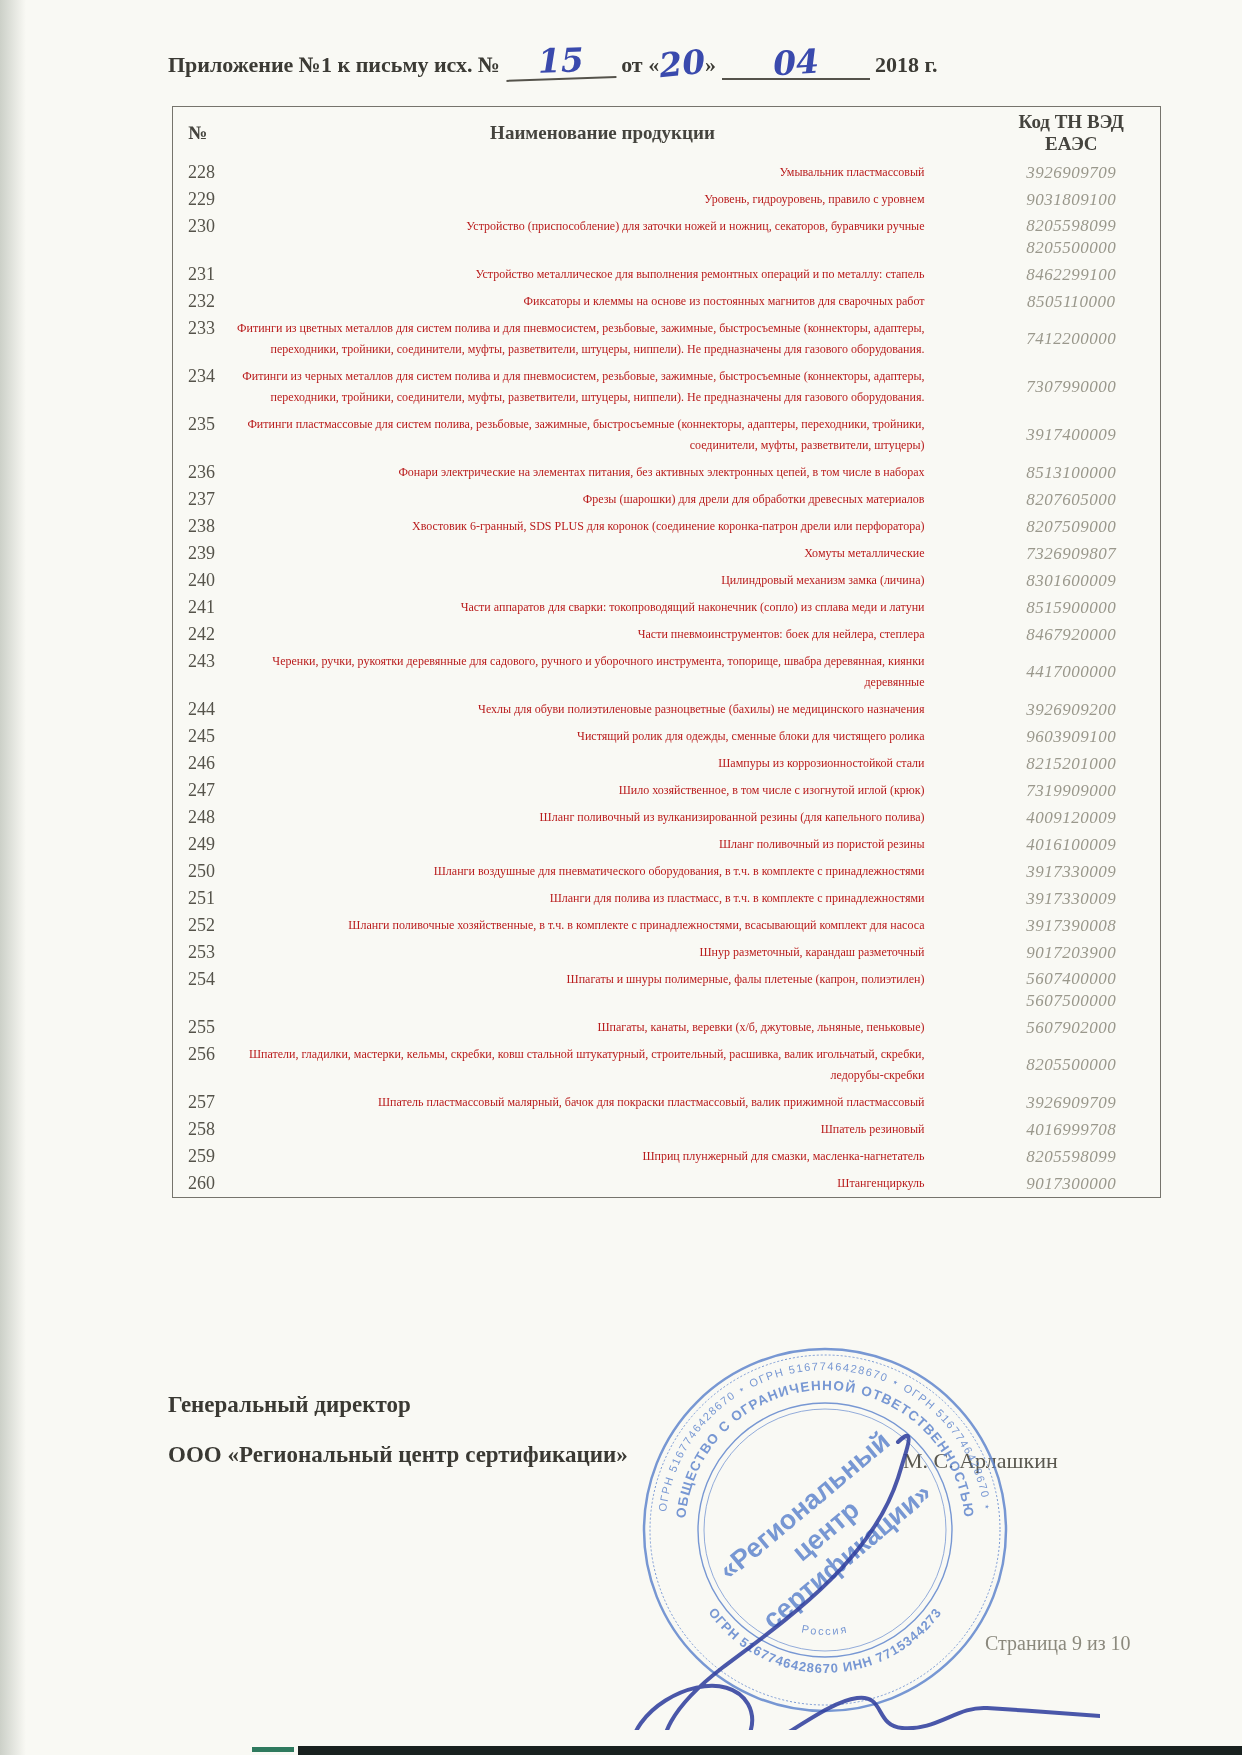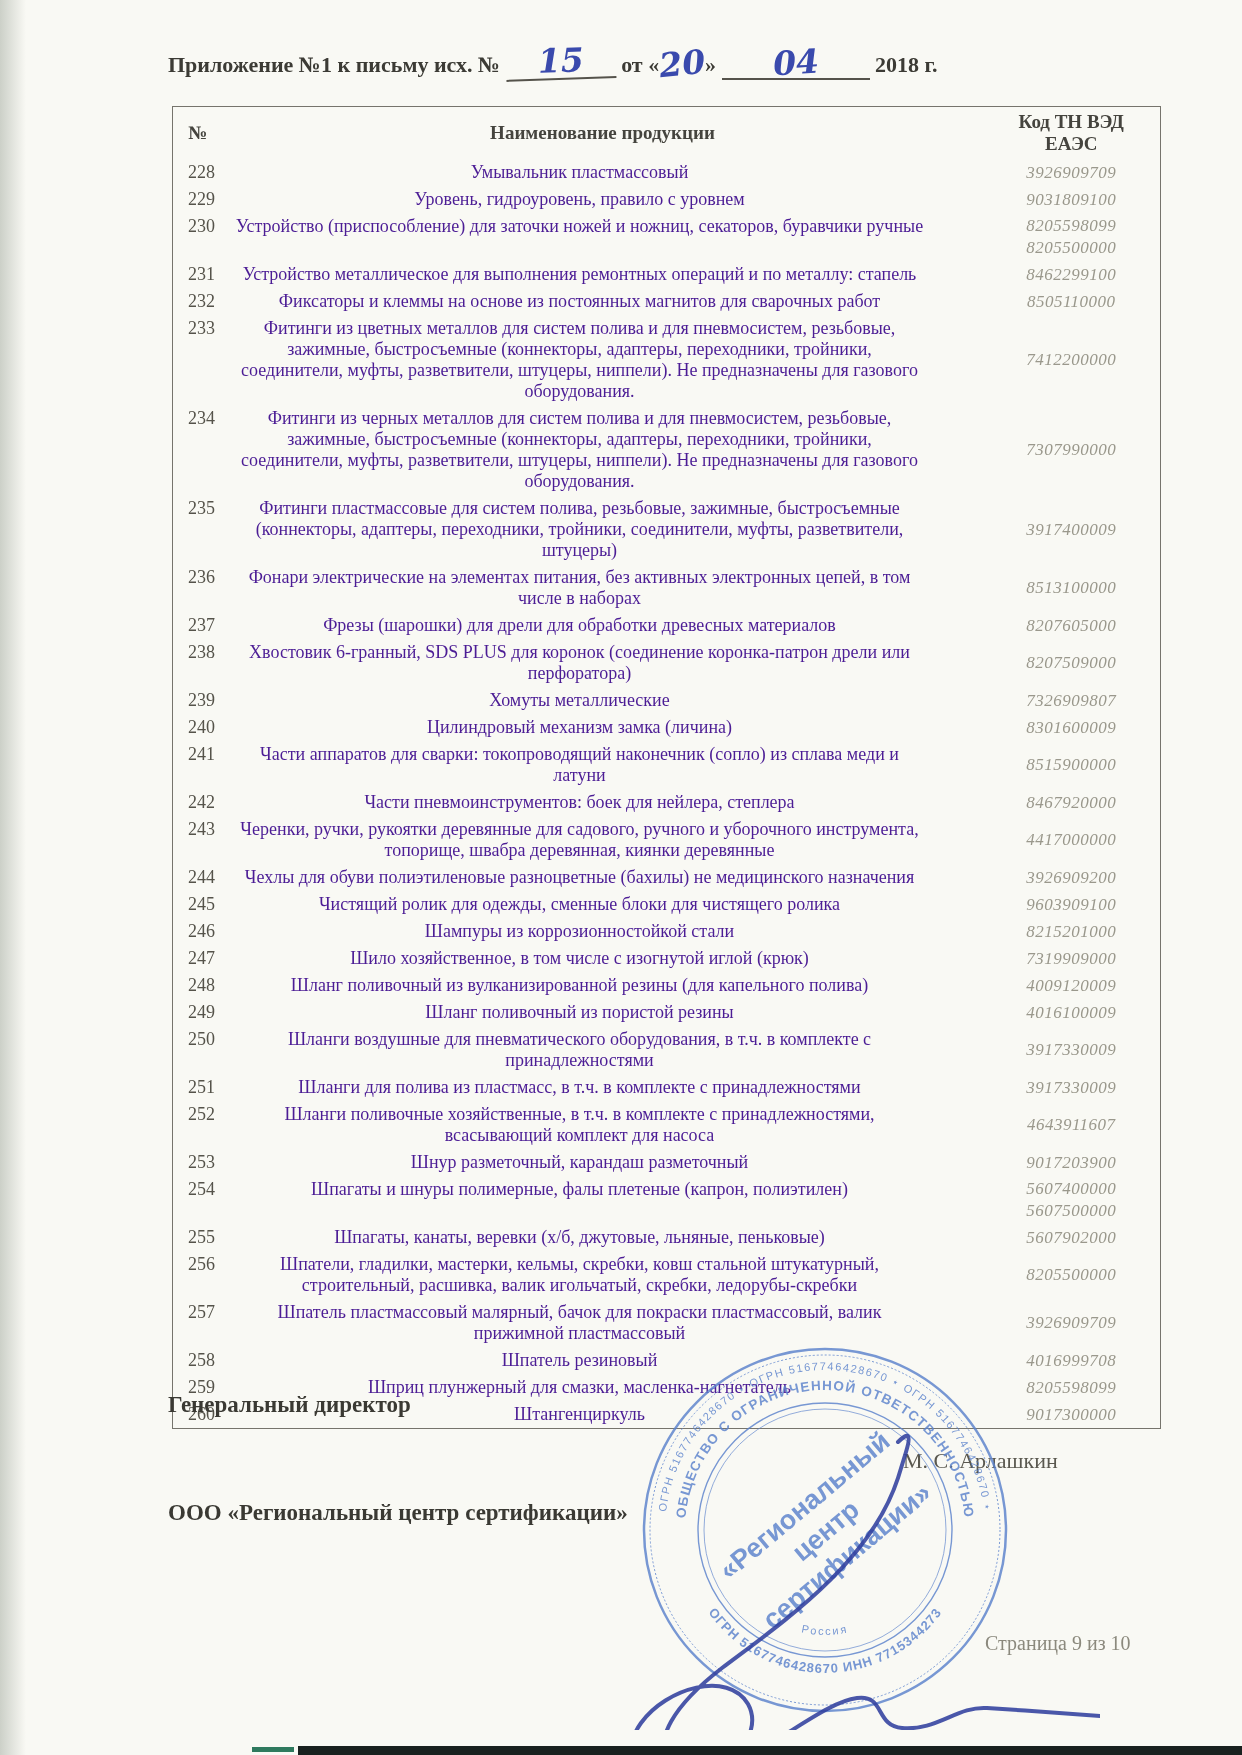--- a/index.html
+++ b/index.html
@@ -32,29 +32,29 @@
     border-collapse:collapse;table-layout:fixed;}
   table.products col.c1{width:50px;}
   table.products col.c2{width:760px;}
   table.products col.c3{width:178px;}
   table.products,."": ;
   table.products td,table.products th{border:1px solid #a6a298;}
   table.products{border:1.5px solid #76746c;}
   thead th{font-size:19px;font-weight:bold;color:#45443e;padding:4px 2px;text-align:center;}
   thead th .two-line div{line-height:22px;}
   td.c-num{font-size:18px;color:#55534a;text-align:center;vertical-align:top;padding:3px 15px;}
-  td.c-name{font-size:18px;line-height:21px;color:#4c1d95;text-align:center;
+  td.c-name{font-size:12px;line-height:21px;color:#b91c1c;text-align:right;
     vertical-align:top;padding:3px 58px 3px 12px;}
   td.c-code{font-size:17px;color:#9a988c;text-align:center;vertical-align:middle;
     letter-spacing:0.5px;padding:2px;}
   td.c-code div{line-height:22px;font-style:italic;}
 
   
   .director-label{position:absolute;left:168px;top:1392px;font-size:23px;font-weight:bold;color:#3a3933;}
-  .company-label{position:absolute;left:168px;top:1500px;font-size:23px;font-weight:bold;color:#3a3933;}
+  .company-label{position:absolute;left:168px;top:1442px;font-size:23px;font-weight:bold;color:#3a3933;}
   .director-name{position:absolute;left:903px;top:1448px;font-size:22px;color:#5a584f;}
   .page-indicator{position:absolute;left:985px;top:1632px;font-size:20px;color:#8b897d;text-align:center;}
 
   
   .stamp{position:absolute;left:630px;top:1335px;width:390px;height:390px;opacity:0.82;}
   .stamp text{fill:#5b82cc;font-family:"Liberation Sans",sans-serif;}
   .signature{position:absolute;left:580px;top:1430px;width:520px;height:300px;}
 </style>
 </head>
 <body>
@@ -256,21 +256,21 @@
     <td class="c-num">251</td>
     <td class="c-name">Шланги для полива из пластмасс,  в т.ч. в комплекте с принадлежностями</td>
     <td class="c-code">
           <div>3917330009</div>
         </td>
   </tr>
       <tr>
     <td class="c-num">252</td>
     <td class="c-name">Шланги поливочные хозяйственные, в т.ч. в комплекте с принадлежностями, всасывающий комплект для насоса</td>
     <td class="c-code">
-          <div>4643911607</div>
+          <div>3917390008</div>
         </td>
   </tr>
       <tr>
     <td class="c-num">253</td>
     <td class="c-name">Шнур разметочный, карандаш разметочный</td>
     <td class="c-code">
           <div>9017203900</div>
         </td>
   </tr>
       <tr>

